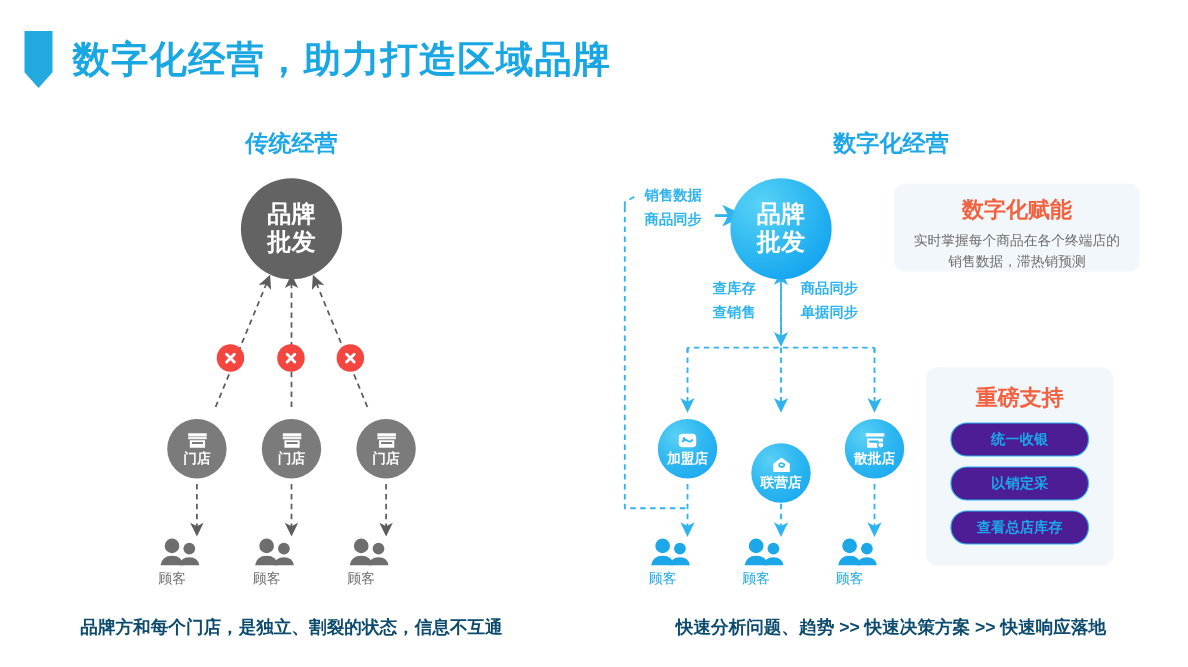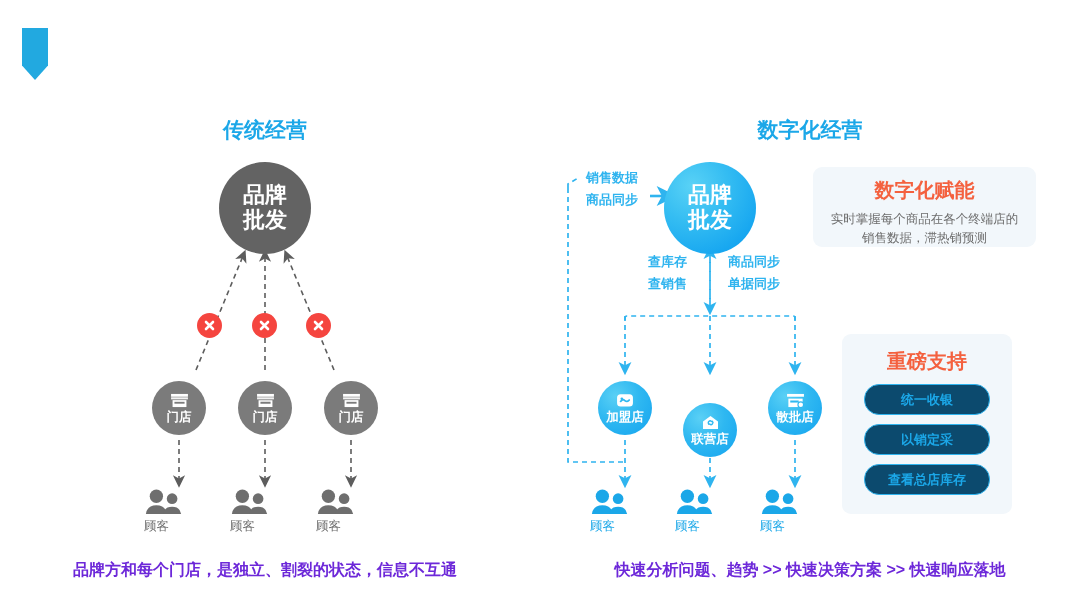--- a/index.html
+++ b/index.html
@@ -80,41 +80,42 @@
   }
   #card-top .card-h{margin-top:10px;}
   #card-bot .card-h{margin-top:14px;}
   .card-b{
     font-size:12.5px;color:#6d6d6d;text-align:center;line-height:1.55;
     margin-top:6px;padding:0 12px;
   }
   .pill{
     width:124px;height:29px;margin:9px auto 0;border:1.4px solid #2fb4ef;
     border-radius:15px;display:flex;align-items:center;justify-content:center;
-    font-size:13px;font-weight:bold;color:#1ba7e8;white-space:nowrap;background:#0c4a6e;
+    font-size:13px;font-weight:bold;color:#1ba7e8;white-space:nowrap;background:#4c1d95;
   }
   #card-bot .pill:first-of-type{margin-top:14px;}
 
   
   .cap{
-    position:absolute;font-size:16px;font-weight:bold;color:#6d28d9;
+    position:absolute;font-size:16px;font-weight:bold;color:#0c4a6e;
     white-space:nowrap;text-align:center;
   }
   #cap-left{left:0;width:530px;top:560px;}
   #cap-right{left:540px;width:540px;top:560px;}
 
   svg.layer{position:absolute;left:0;top:0;width:1080px;height:606px;pointer-events:none;}
 </style>
 </head>
 <body>
 
 <div class="page">
 
   <div class="title-row">
     <div class="title-mark"></div>
+    <div class="title-text">数字化经营，助力打造区域品牌</div>
   </div>
 
   <div class="sec-title" id="sec-right">数字化经营</div>
   <div class="sec-title" id="sec-left">传统经营</div>
 
   <svg class="layer" viewBox="0 0 1080 606">
     <defs>
       <marker id="agray" markerWidth="9" markerHeight="9" refX="4.2" refY="4.4" orient="auto">
         <path d="M0.6,0.6 L8.4,4.4 L0.6,8.2 L2.6,4.4 Z" fill="#5d5d5d"></path>
       </marker>

